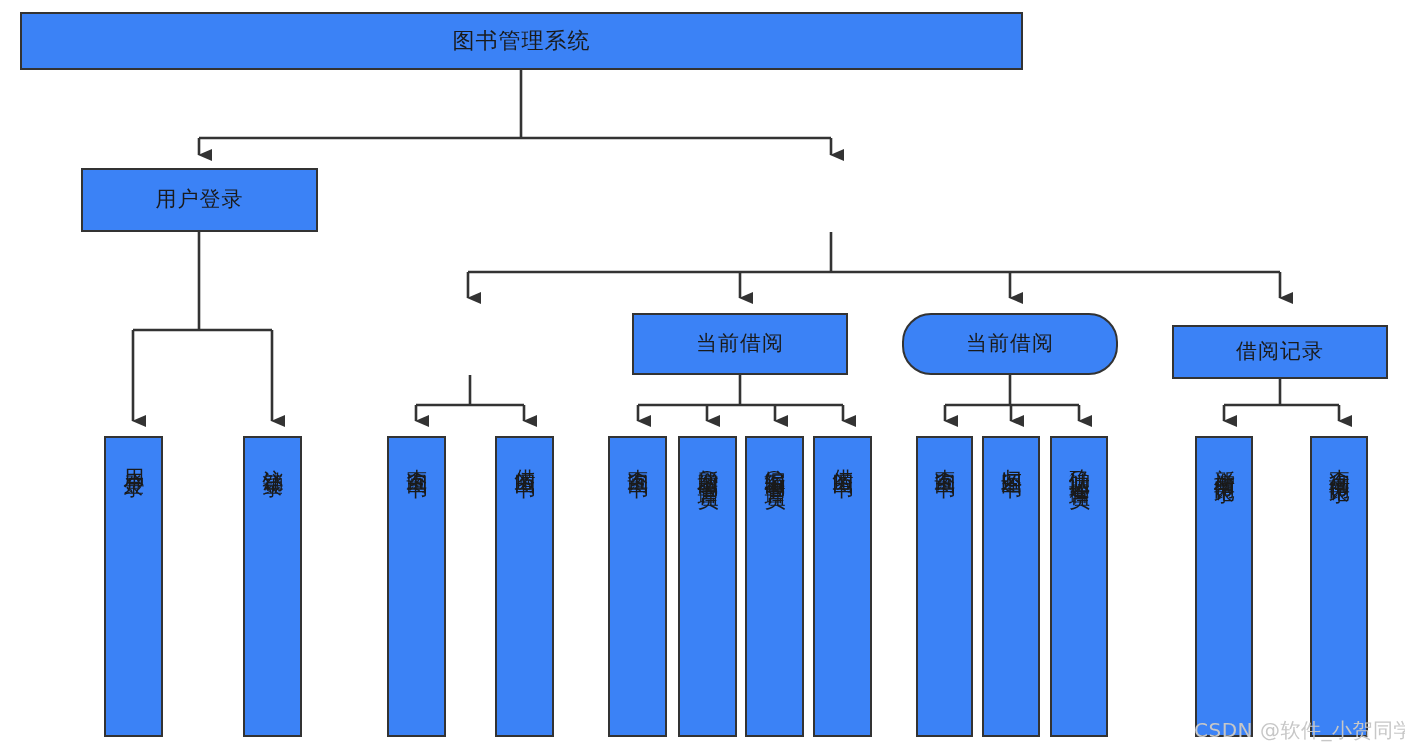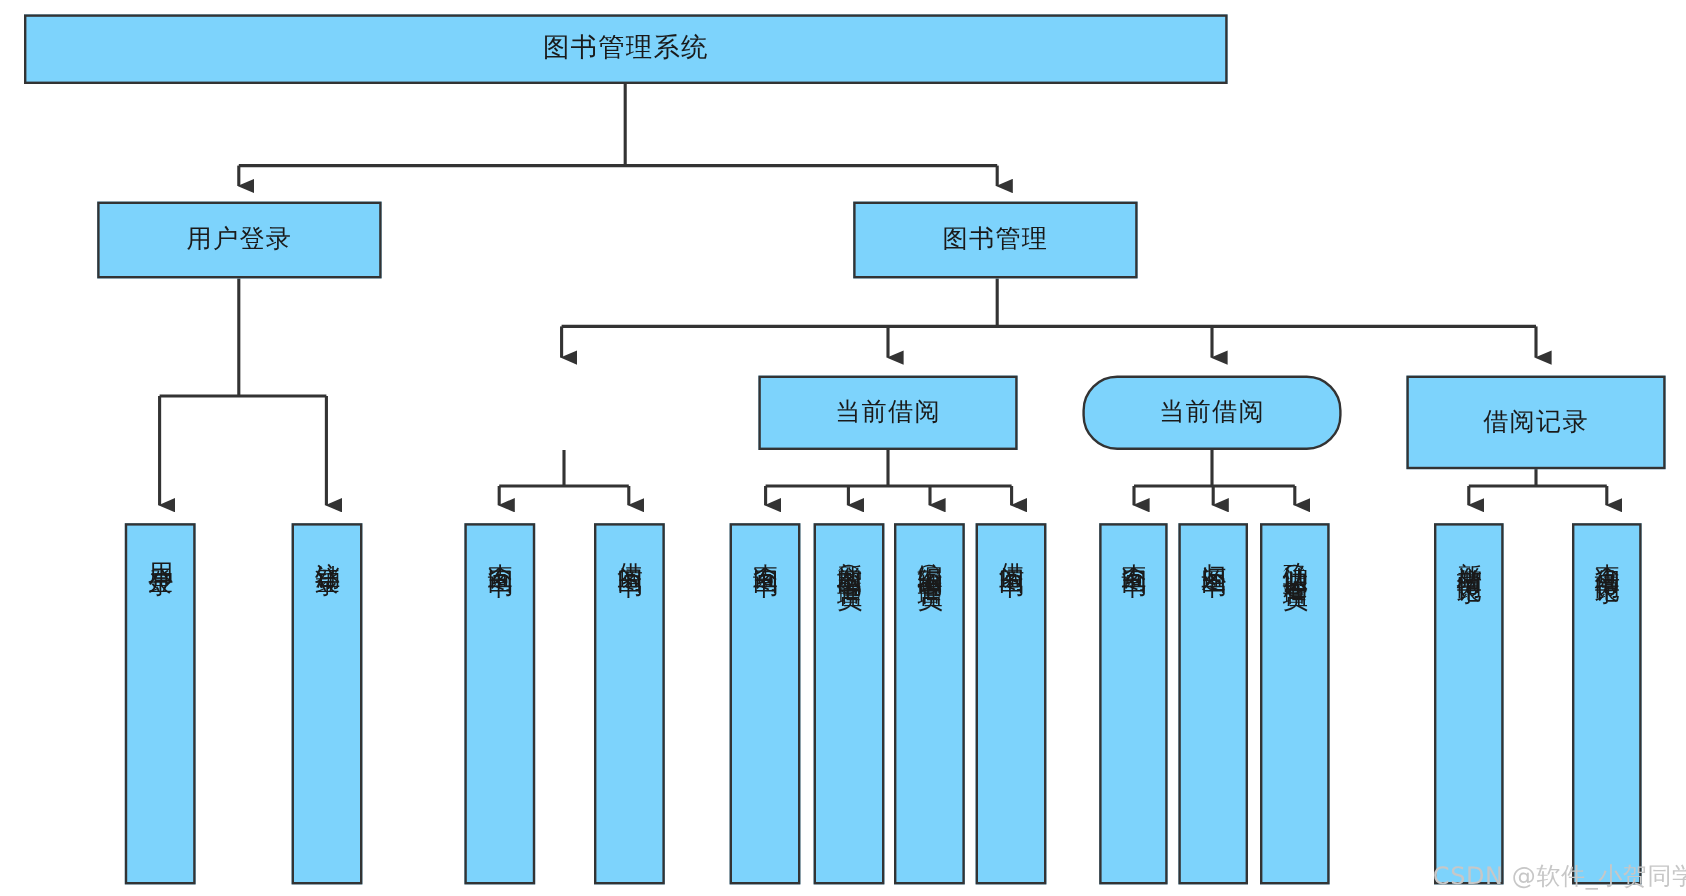--- a/index.html
+++ b/index.html
@@ -20,21 +20,21 @@
     position: absolute;
     left: 0;
     top: 0;
     width: 1405px;
     height: 747px;
     pointer-events: none;
   }
   .node {
     position: absolute;
     box-sizing: border-box;
-    background: #7dd3fc;
+    background: #3b82f6;
     border: 2px solid #333333;
     display: flex;
     align-items: center;
     justify-content: center;
     color: #1a1a1a;
   }
   .node-h {
     
     font-size: 21px;
     letter-spacing: 1px;
@@ -125,34 +125,31 @@
   </svg>
 
   <div class="node node-h node-root" style="left:20px; top:12px; width:1003px; height:58px;">
     <span>图书管理系统</span>
   </div>
 
   <div class="node node-h" style="left:81px; top:168px; width:237px; height:64px;">
     <span>用户登录</span>
   </div>
 
-  <div class="node node-h" style="left:711px; top:168px; width:237px; height:64px;">
-    <span>图书管理</span>
-  </div>
 
 
   <div class="node node-h" style="left:632px; top:313px; width:216px; height:62px;">
     <span>当前借阅</span>
   </div>
 
   <div class="node node-h" style="left:902px; top:313px; width:216px; height:62px;border-radius:29px;">
     <span>当前借阅</span>
   </div>
 
-  <div class="node node-h" style="left:1172px; top:313px; width:216px; height:78px;">
+  <div class="node node-h" style="left:1172px; top:325px; width:216px; height:54px;">
     <span>借阅记录</span>
   </div>
 
   <div class="node node-v" style="left:104px; top:436px; width:59px; height:301px;">
     <span class="vtext">用户登录</span>
   </div>
 
   <div class="node node-v" style="left:243px; top:436px; width:59px; height:301px;">
     <span class="vtext">注销登录</span>
   </div>

